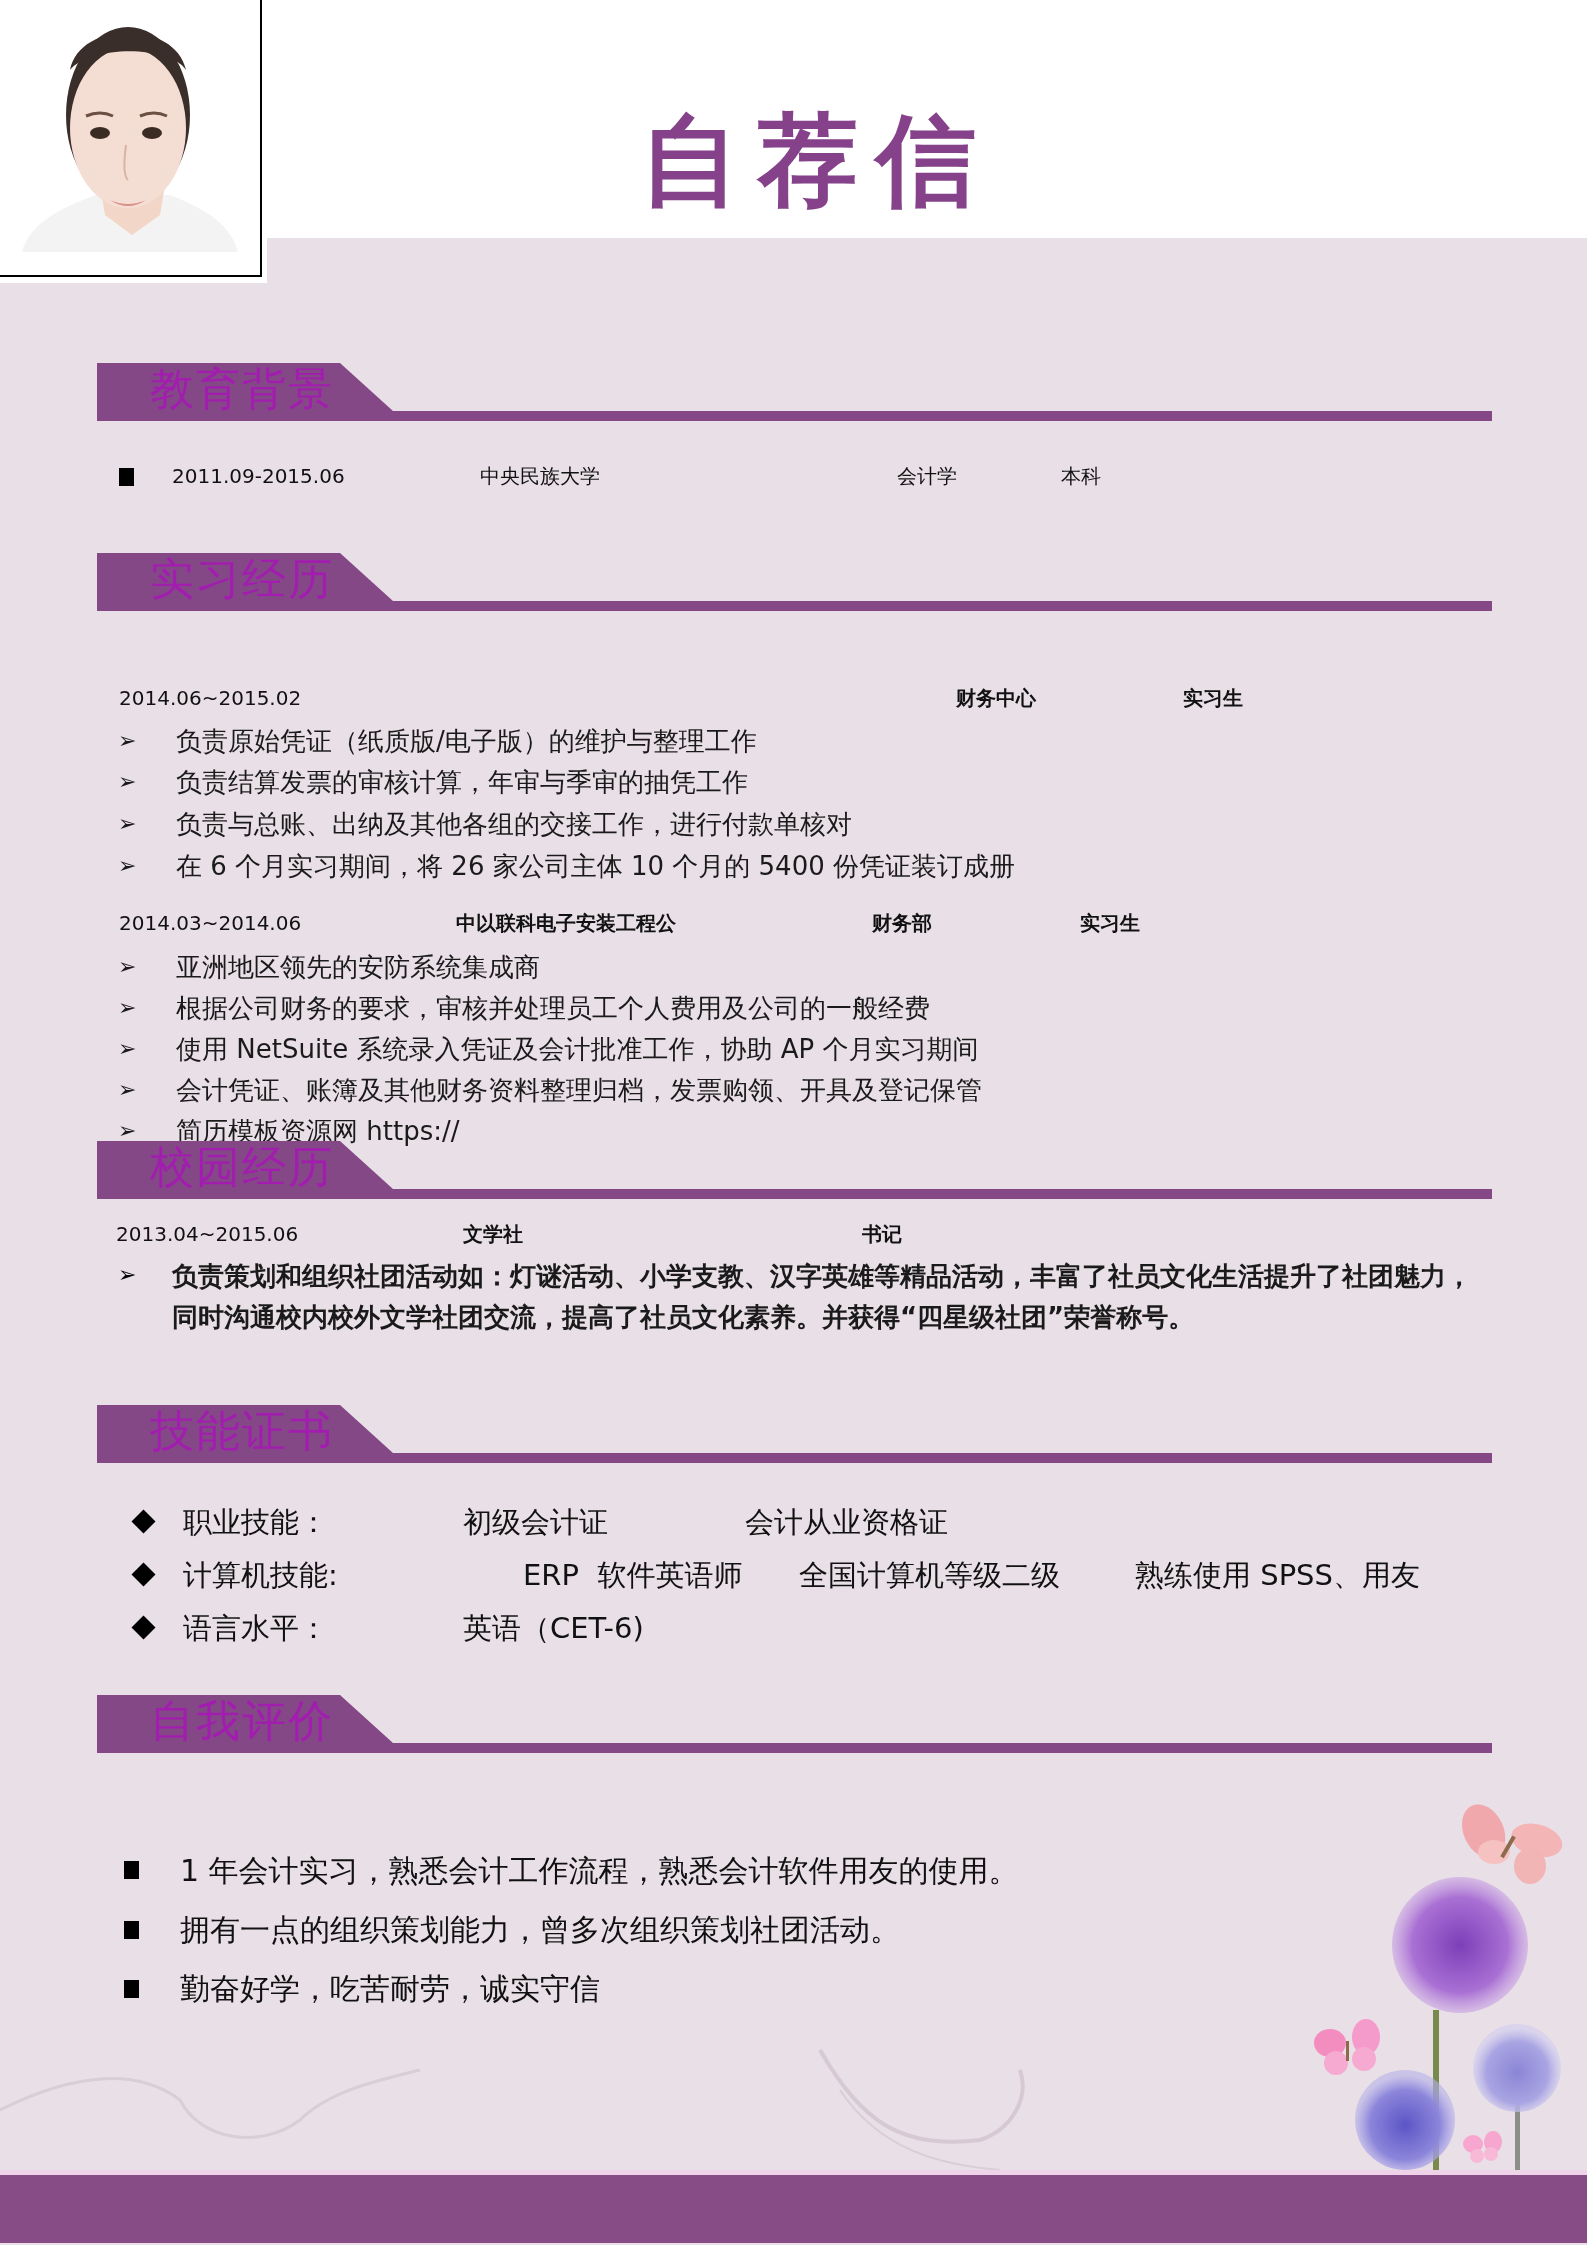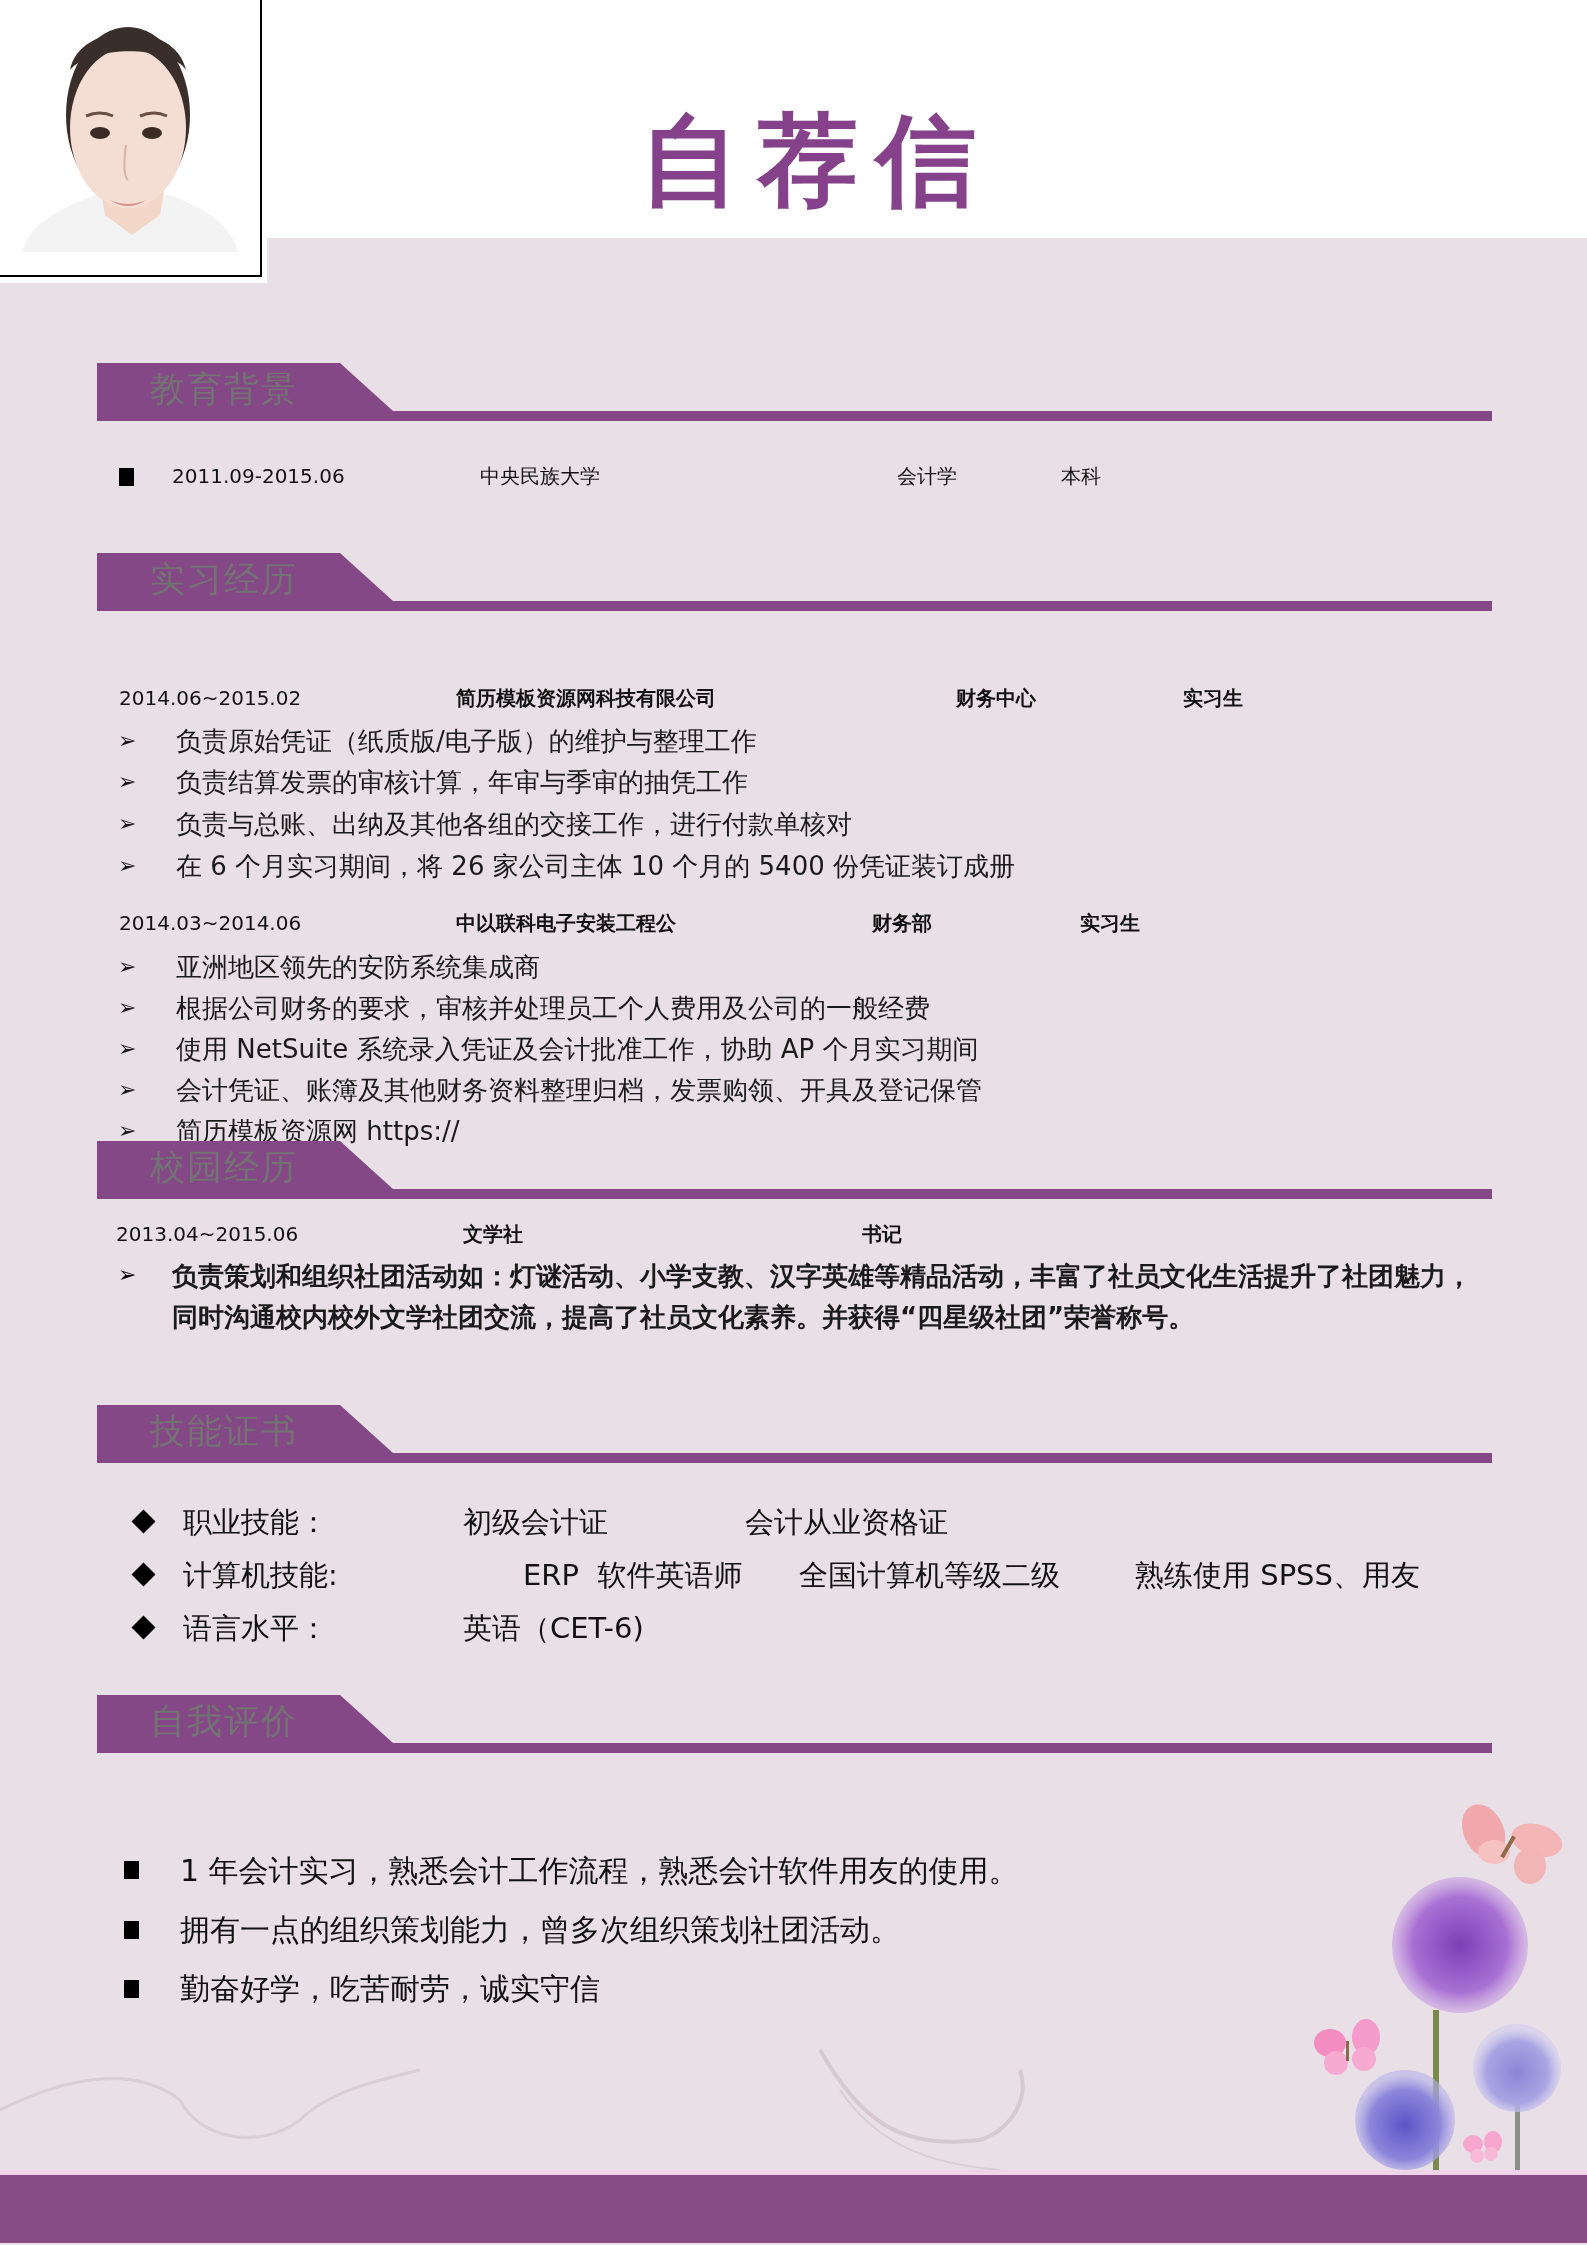--- a/index.html
+++ b/index.html
@@ -13,21 +13,21 @@
   .photo-wrap { position: absolute; left: 0; top: 0; width: 267px; height: 283px; background: #fff; }
   .photo-frame { position: absolute; left: -2px; top: -2px; width: 264px; height: 279px; border: 2px solid #000; background: #fff; overflow: hidden; }
   .photo-frame svg { position: absolute; left: 0; top: 0; }
 
   .main-title { position: absolute; left: 640px; top: 110px; font-size: 100px; letter-spacing: 18px; color: #85428a; font-family: "DejaVu Serif", "Liberation Serif", serif; font-weight: bold; line-height: 1; }
 
   
   .sec-header { position: absolute; left: 97px; width: 1395px; height: 58px; }
   .sec-header .line { position: absolute; left: 0; bottom: 0; width: 100%; height: 10px; background: #854887; }
   .sec-header .tab { position: absolute; left: 0; top: 0; width: 296px; height: 58px; background: #854887; clip-path: polygon(0 0, 243px 0, 296px 48px, 296px 58px, 0 58px); }
-  .sec-header .label { position: absolute; left: 53px; top: 6px; font-size: 35px; color: #737373; line-height: 40px; letter-spacing: 2px; }
+  .sec-header .label { position: absolute; left: 53px; top: 6px; font-size: 44px; color: #a21caf; line-height: 40px; letter-spacing: 2px; }
 
   .row { position: absolute; font-size: 20px; line-height: 38px; white-space: nowrap; color: #111; }
   .row span { position: absolute; top: 0; white-space: nowrap; }
   .sq-bullet { position: absolute; width: 15px; height: 18px; background: #000; }
   .arrow-bullet { position: absolute; font-size: 24px; color: #000; line-height: 30px; }
   .diamond { position: absolute; width: 17px; height: 17px; background: #000; transform: rotate(45deg); }
 
   .bullet-line { position: absolute; left: 118px; font-size: 26px; line-height: 32px; white-space: nowrap; color: #1a1a1a; }
   .bullet-line .txt { position: absolute; left: 58px; top: 0; }
   .bullet-line .arr { position: absolute; left: 0; top: 0; font-size: 22px; }
@@ -91,21 +91,20 @@
 </div>
 
 <div class="sec-header" style="top:553px;">
   <div class="line"></div>
   <div class="tab"></div>
   <div class="label">实习经历</div>
 </div>
 
 <div class="row" style="left:0; top:679px; width:1500px; height:40px;">
   <span style="left:119px;">2014.06~2015.02</span>
-  <span style="left:456px; font-weight:bold;">简历模板资源网科技有限公司</span>
   <span style="left:956px; font-weight:bold;">财务中心</span>
   <span style="left:1183px; font-weight:bold;">实习生</span>
 </div>
 
 <div class="bullet-line" style="top:725px;">
     <span class="arr">➢</span>
     <span class="txt">负责原始凭证（纸质版/电子版）的维护与整理工作</span>
   </div>
 <div class="bullet-line" style="top:766px;">
     <span class="arr">➢</span>

